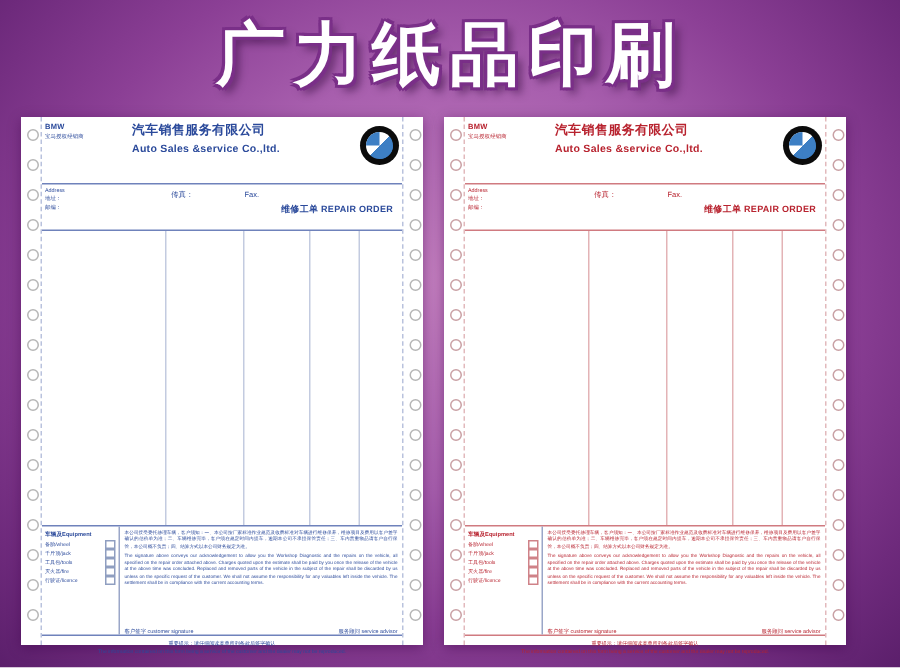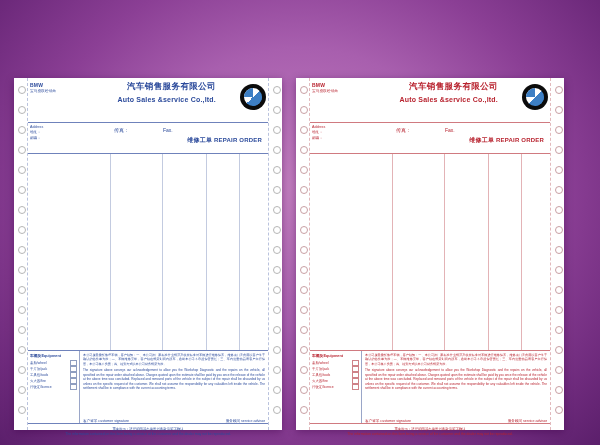--- a/index.html
+++ b/index.html
@@ -105,21 +105,21 @@
   .logo-sub {
     font-size: 3.6px;
     letter-spacing: .1px;
     margin-top: 1px;
   }
   .company-block {
     position: absolute;
     left: 60px;
     right: 52px;
     top: 3px;
-    text-align: right;
+    text-align: left;
   }
   .company-cn {
     font-family: "DejaVu Sans", sans-serif;
     font-size: 8.5px;
     font-weight: bold;
     letter-spacing: .4px;
   }
   .company-en {
     font-size: 7px;
     font-weight: bold;
@@ -270,20 +270,23 @@
   .theme-red .box { border-color: #cf8288; }
   .theme-red .perf .hole { border-color: #c9a0a4; }
   .theme-blue .perf.left, .theme-blue .perf.right { border-color: #b9c2dd; }
   .theme-red  .perf.left, .theme-red  .perf.right { border-color: #e2b9bc; }
 </style>
 </head>
 <body>
 
 <div id="page">
 
+  <div class="banner">
+    <div class="banner-text">广力纸品印刷</div>
+  </div>
 
   <div class="sheet theme-blue" id="sheet-left">
     <div class="perf left">
       <div class="hole" style="top:8px"></div>
         <div class="hole" style="top:28px"></div>
       <div class="hole" style="top:48px"></div>
         <div class="hole" style="top:68px"></div>
       <div class="hole" style="top:88px"></div>
         <div class="hole" style="top:108px"></div>
       <div class="hole" style="top:128px"></div>

